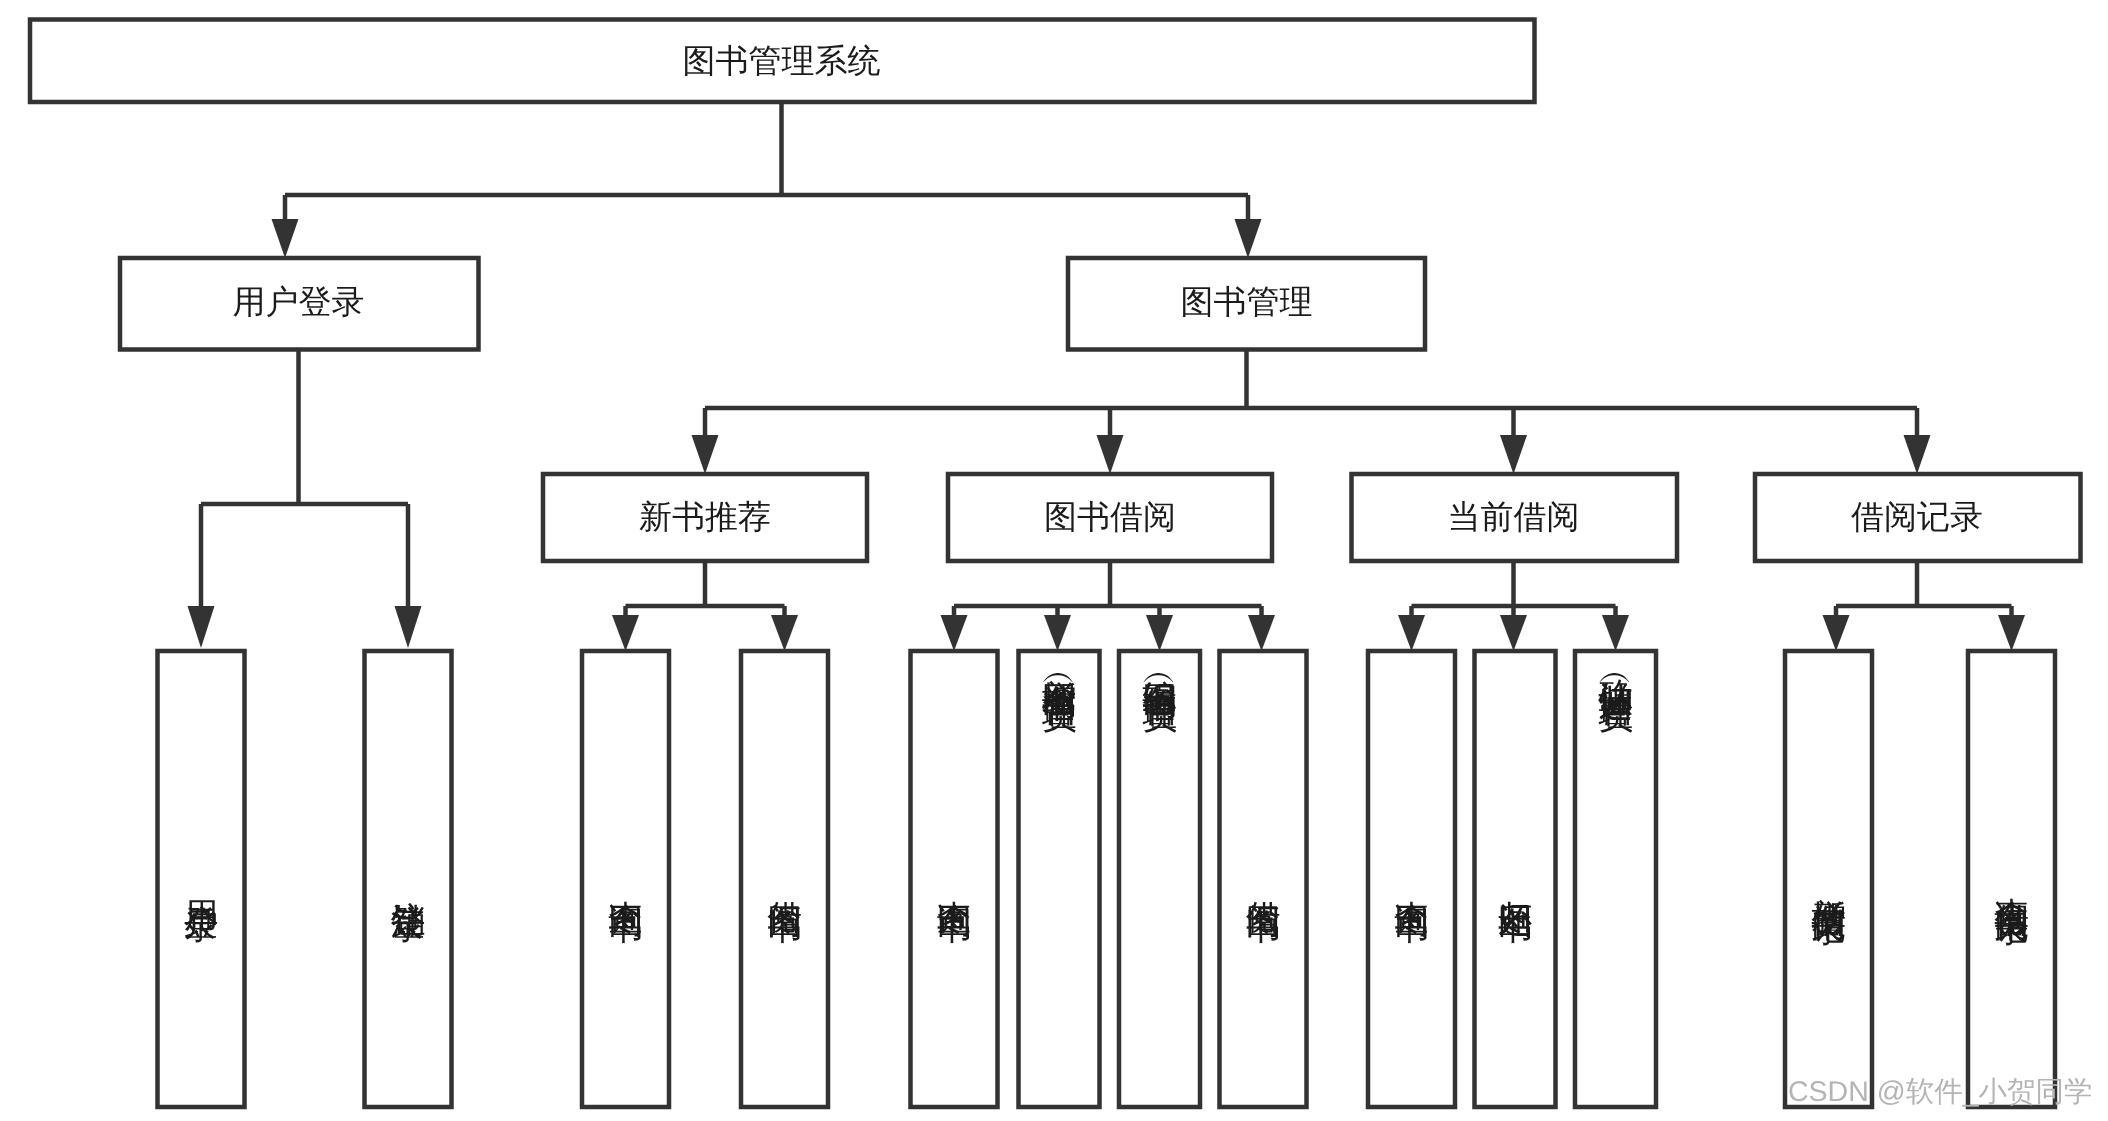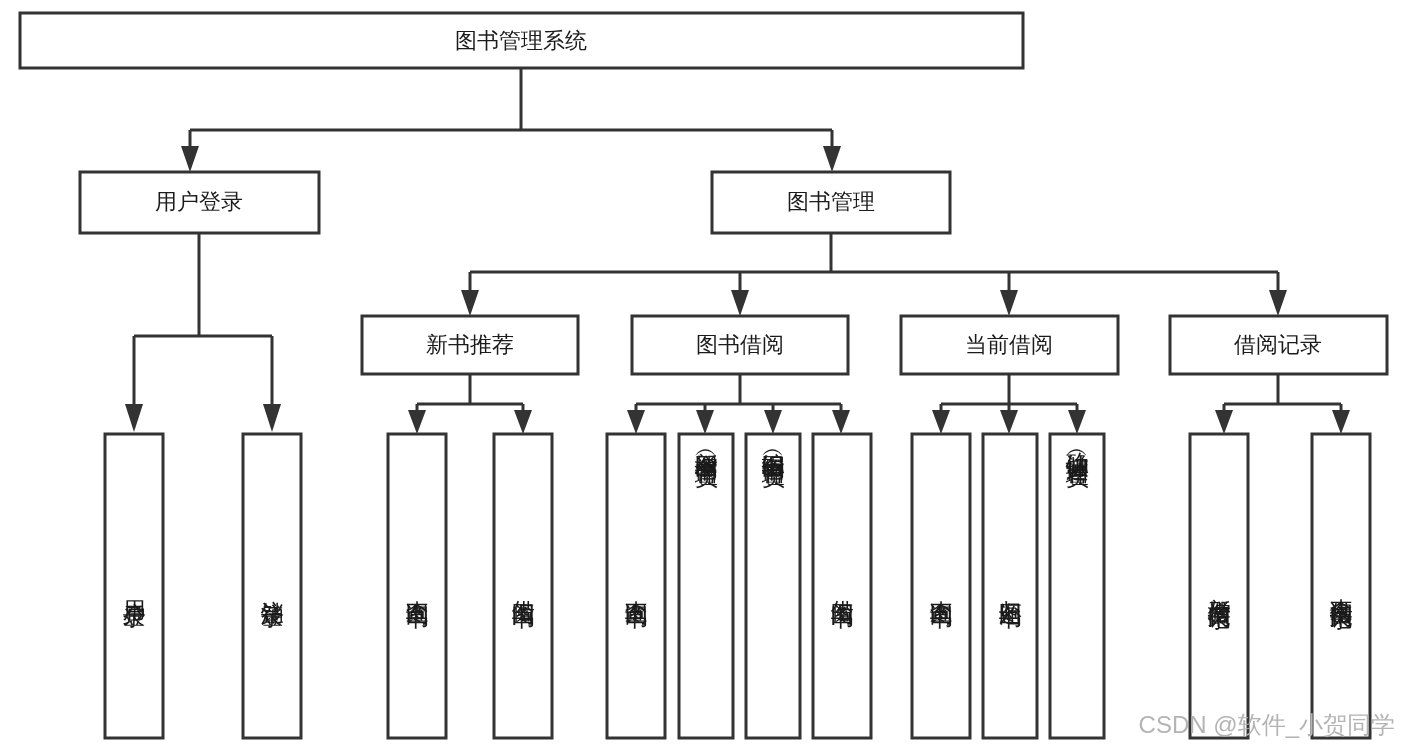--- a/index.html
+++ b/index.html
@@ -57,21 +57,21 @@
     letter-spacing: 2px;
     text-align: center;
     white-space: nowrap;
     pointer-events: none;
   }
   .watermark {
     position: absolute;
     right: 10px;
     bottom: 6px;
     font-family: "Liberation Sans", "DejaVu Sans", sans-serif;
-    font-size: 24px;
+    font-size: 19px;
     color: #b4b4b4;
     white-space: nowrap;
   }
 </style>
 </head>
 <body>
 
 <div id="diagram-root">
 
   <svg id="flow" viewBox="0 0 1405 747">

